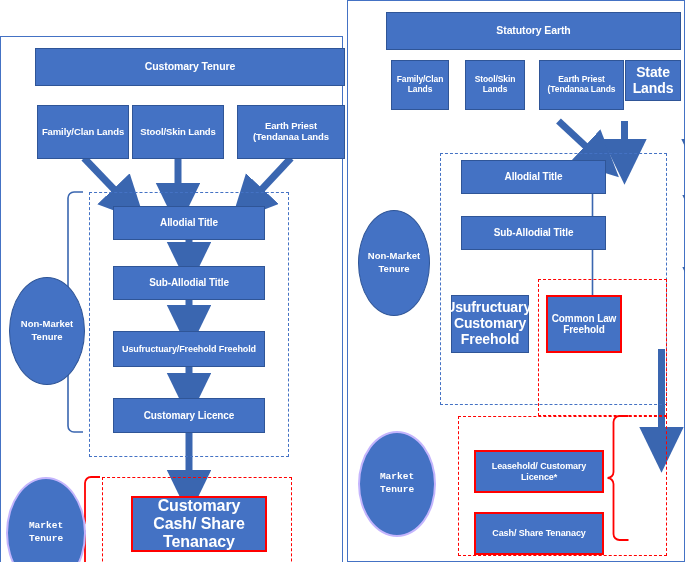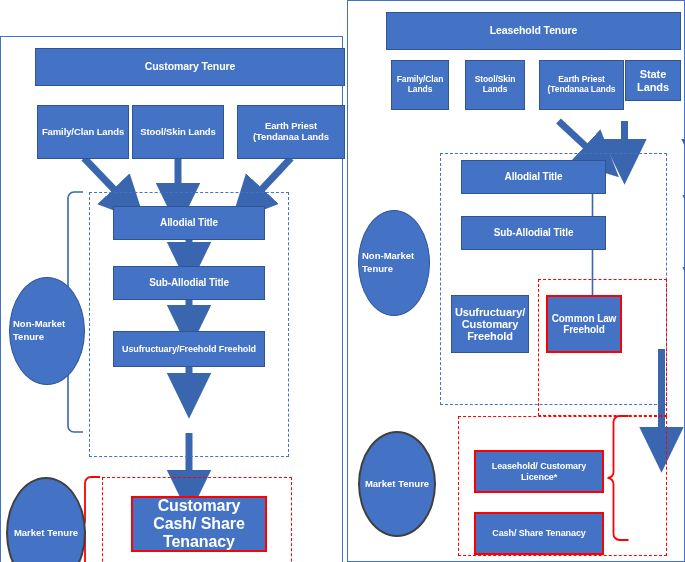--- a/index.html
+++ b/index.html
@@ -12,23 +12,23 @@
   #panel-right{left:347px;width:338px;}
 
   .box{position:absolute;box-sizing:border-box;background:#4472C4;
        border:1px solid #2F5597;color:#ffffff;display:flex;align-items:center;
        justify-content:center;text-align:center;font-weight:bold;
        line-height:1.12;letter-spacing:-0.1px;}
   .box.red{border:2px solid #FF0000;}
 
   .ellipse{position:absolute;box-sizing:border-box;background:#4472C4;
            border:1.5px solid #2F5597;border-radius:50%;color:#ffffff;
-           display:flex;align-items:center;justify-content:center;
+           display:flex;align-items:center;justify-content:center;text-align:center;
            font-weight:bold;line-height:1.35;}
-  .ellipse.redring{border:2px solid #404040;}
+  .ellipse.redring{border:2px solid #c4b5fd;font-family:Liberation Mono, monospace;}
 
   .dashregion{position:absolute;box-sizing:border-box;}
   .dash-blue{border:1.5px dashed #4472C4;}
   .dash-red{border:1.5px dashed #FF0000;}
 
   .svglayer{position:absolute;left:0;top:0;width:685px;height:562px;
             pointer-events:none;overflow:visible;}
   .boxtxt{display:block;padding:0 3px;}
 </style>
 </head>
@@ -90,20 +90,23 @@
 
     <div class="box" style="left:112px;top:169px;width:152px;height:34px;font-size:10px;">
       <span class="boxtxt">Allodial Title</span>
     </div>
     <div class="box" style="left:112px;top:229px;width:152px;height:34px;font-size:10px;">
       <span class="boxtxt">Sub-Allodial Title</span>
     </div>
     <div class="box" style="left:112px;top:294px;width:152px;height:36px;font-size:9px;">
       <span class="boxtxt">Usufructuary/Freehold Freehold</span>
     </div>
+    <div class="box" style="left:112px;top:361px;width:152px;height:35px;font-size:10px;">
+      <span class="boxtxt">Customary Licence</span>
+    </div>
     <div class="box red" style="left:130px;top:459px;width:136px;height:56px;font-size:16px;">
       <span class="boxtxt">Customary Cash/ Share Tenanacy</span>
     </div>
   </div>
 
   <div class="panel" id="panel-right">
 
     <svg class="svglayer" viewBox="0 0 338 562">
       <defs>
         <marker id="ahBlueR" markerWidth="7" markerHeight="7" refX="3.2" refY="3.2" orient="auto">
@@ -131,54 +134,54 @@
       <line x1="228" y1="348" x2="228" y2="448" stroke="#D02B2B" stroke-width="7" marker-end="url(#ahRedR)"></line>
 
       <line x1="186" y1="492" x2="186" y2="510" stroke="#3A66B0" stroke-width="7" marker-end="url(#ahBlueR)"></line>
 
       <path d="M86,152 h-9 a6,6 0 0 0 -6,6 v70 a6,6 0 0 1 -6,6 a6,6 0 0 1 6,6 v70 a6,6 0 0 0 6,6 h9" fill="none" stroke="#3A66B0" stroke-width="1.6"></path>
 
       <path d="M107,415 h-9 a6,6 0 0 0 -6,6 v50 a6,6 0 0 1 -6,6 a6,6 0 0 1 6,6 v50 a6,6 0 0 0 6,6 h9" fill="none" stroke="#FF0000" stroke-width="1.8"></path>
     </svg>
 
     <div class="box" style="left:38px;top:11px;width:295px;height:38px;font-size:10.5px;">
-      <span class="boxtxt">Leasehold Tenure</span>
+      <span class="boxtxt">Statutory Earth</span>
     </div>
 
     <div class="box" style="left:43px;top:59px;width:58px;height:50px;font-size:8.5px;">
       <span class="boxtxt">Family/Clan Lands</span>
     </div>
     <div class="box" style="left:117px;top:59px;width:60px;height:50px;font-size:8.5px;">
       <span class="boxtxt">Stool/Skin Lands</span>
     </div>
     <div class="box" style="left:191px;top:59px;width:85px;height:50px;font-size:8.5px;">
       <span class="boxtxt">Earth Priest (Tendanaa Lands</span>
     </div>
-    <div class="box" style="left:277px;top:59px;width:56px;height:41px;font-size:11px;">
+    <div class="box" style="left:277px;top:59px;width:56px;height:41px;font-size:14px;">
       <span class="boxtxt">State Lands</span>
     </div>
 
     <div class="dashregion dash-blue" style="left:92px;top:152px;width:227px;height:252px;"></div>
     <div class="dashregion dash-red" style="left:190px;top:278px;width:129px;height:137px;"></div>
     <div class="dashregion dash-red" style="left:110px;top:415px;width:209px;height:140px;"></div>
 
     <div class="ellipse" style="left:10px;top:209px;width:72px;height:106px;font-size:9.5px;">
       <span class="boxtxt">Non-Market Tenure</span>
     </div>
     <div class="ellipse redring" style="left:10px;top:430px;width:78px;height:106px;font-size:9.5px;">
       <span class="boxtxt">Market Tenure</span>
     </div>
 
     <div class="box" style="left:113px;top:159px;width:145px;height:34px;font-size:10px;">
       <span class="boxtxt">Allodial Title</span>
     </div>
     <div class="box" style="left:113px;top:215px;width:145px;height:34px;font-size:10px;">
       <span class="boxtxt">Sub-Allodial Title</span>
     </div>
-    <div class="box" style="left:103px;top:294px;width:78px;height:58px;font-size:11px;">
+    <div class="box" style="left:103px;top:294px;width:78px;height:58px;font-size:14px;">
       <span class="boxtxt">Usufructuary/ Customary Freehold</span>
     </div>
     <div class="box red" style="left:198px;top:294px;width:76px;height:58px;font-size:10px;">
       <span class="boxtxt">Common Law Freehold</span>
     </div>
     <div class="box red" style="left:126px;top:511px;width:130px;height:43px;font-size:9px;">
       <span class="boxtxt">Cash/ Share Tenanacy</span>
     </div>
     <div class="box red" style="left:126px;top:449px;width:130px;height:43px;font-size:9px;">
       <span class="boxtxt">Leasehold/ Customary Licence*</span>

